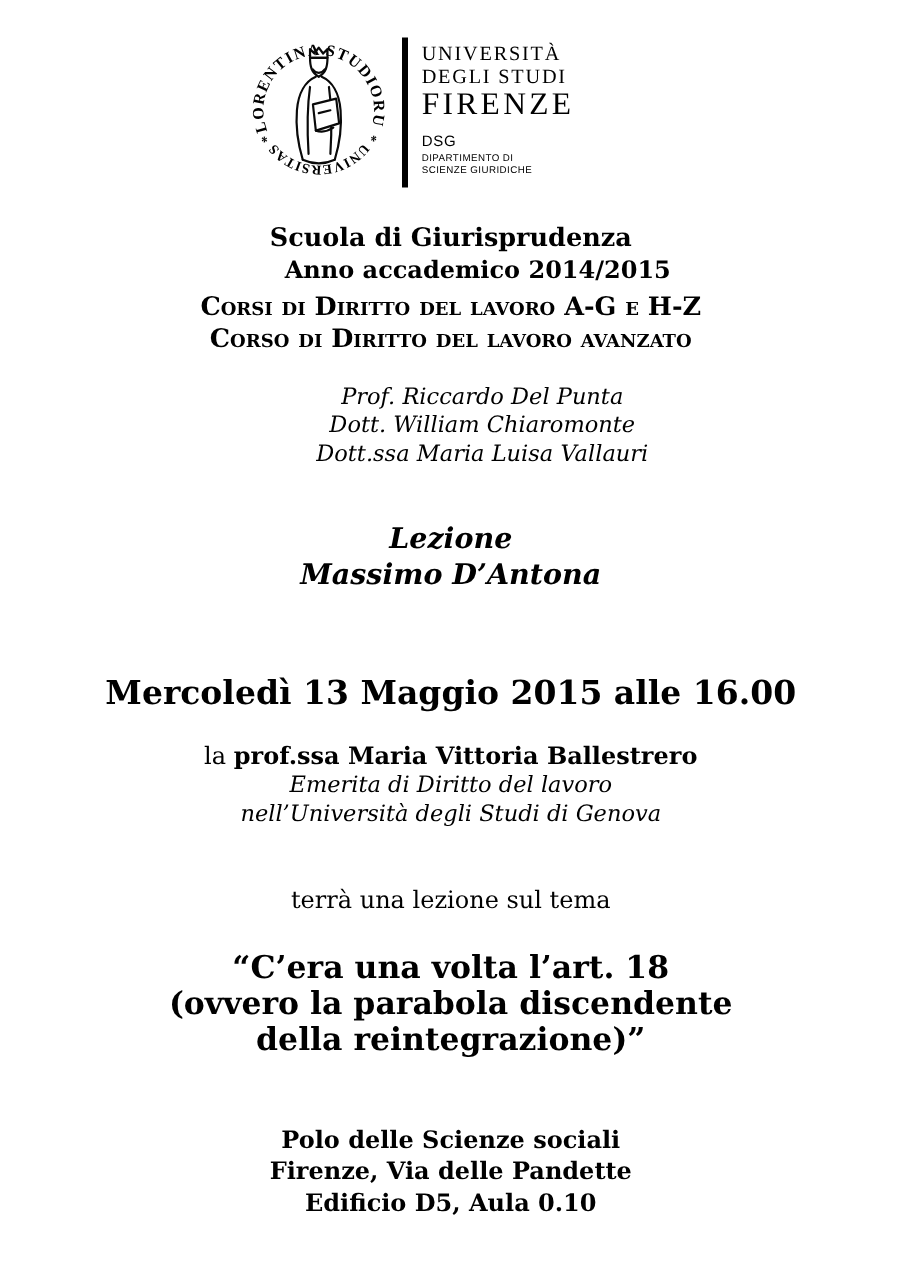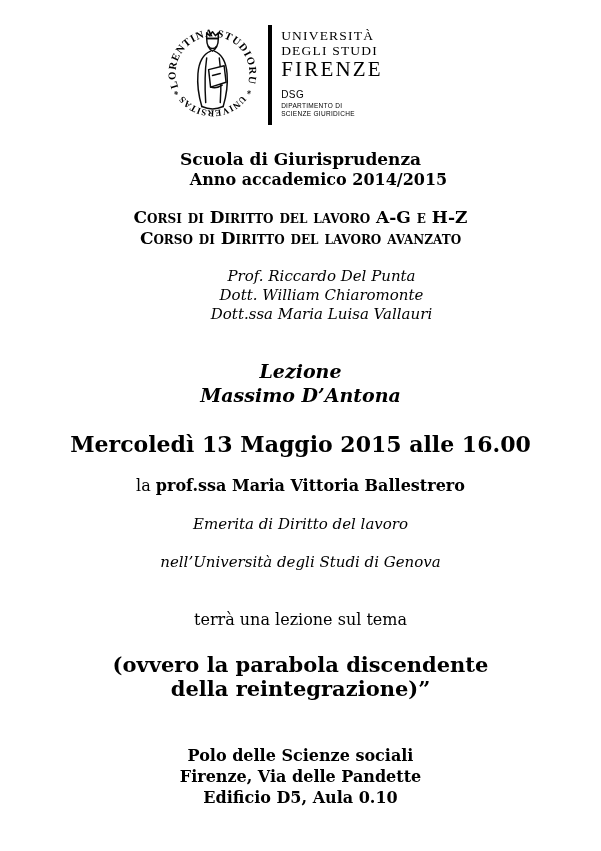--- a/index.html
+++ b/index.html
@@ -54,30 +54,30 @@
   .dsg-sub {
     font-family: "Liberation Sans", sans-serif;
     font-size: 6.5px; line-height: 7.5px;
     letter-spacing: 0.3px;
   }
 
   
   .l-school   { font-size: 17px; line-height: 21px; font-weight: bold; margin-top: 21px; }
   .l-year     { font-size: 16px; line-height: 20px; font-weight: bold; padding-left: 36px; }
   .l-course   { font-size: 17px; line-height: 21px; font-weight: bold; font-variant: small-caps; }
-  .courses    { margin-top: 17px; text-align: center; }
+  .courses    { margin-top: 5px; text-align: center; }
   .professors { margin-top: 18px; }
   .l-prof     { font-size: 15px; line-height: 19px; font-style: italic; padding-left: 42px; }
   .lecture    { margin-top: 35px; }
   .l-lecture  { font-size: 19px; line-height: 24px; font-weight: bold; font-style: italic; text-align: center; }
-  .l-date     { font-size: 22px; line-height: 27px; font-weight: bold; margin-top: 24px; }
+  .l-date     { font-size: 22px; line-height: 27px; font-weight: bold; margin-top: 54px; }
   .speaker    { margin-top: 18px; }
   .l-speaker  { font-size: 16px; line-height: 20px; }
   .l-speaker .bold { font-weight: bold; }
-  .l-sp-title { font-size: 15px; line-height: 19px; font-style: italic; margin-top: 19px; }
+  .l-sp-title { font-size: 15px; line-height: 19px; font-style: italic; }
   .l-intro    { font-size: 16px; line-height: 20px; margin-top: 38px; }
   .title-blk  { margin-top: 23px; }
   .l-title    { font-size: 21px; line-height: 24px; font-weight: bold; }
   .venue      { margin-top: 44px; }
   .l-venue    { font-size: 16px; line-height: 21px; font-weight: bold; }
 
   .seal text {
     font-family: "Liberation Serif", serif;
     font-weight: bold;
     fill: #000;
@@ -153,20 +153,21 @@
 
   <div class="speaker">
     <div class="l-speaker"><span>la </span><span class="bold">prof.ssa Maria Vittoria Ballestrero</span></div>
     <div class="l-sp-title">Emerita di Diritto del lavoro</div>
     <div class="l-sp-title">nell’Università degli Studi di Genova</div>
   </div>
 
   <div class="l-intro">terrà una lezione sul tema</div>
 
   <div class="title-blk">
+    <div class="l-title">“C’era una volta l’art. 18</div>
     <div class="l-title">(ovvero la parabola discendente</div>
     <div class="l-title">della reintegrazione)”</div>
   </div>
 
   <div class="venue">
     <div class="l-venue">Polo delle Scienze sociali</div>
     <div class="l-venue">Firenze, Via delle Pandette</div>
     <div class="l-venue">Edificio D5, Aula 0.10</div>
   </div>
 

